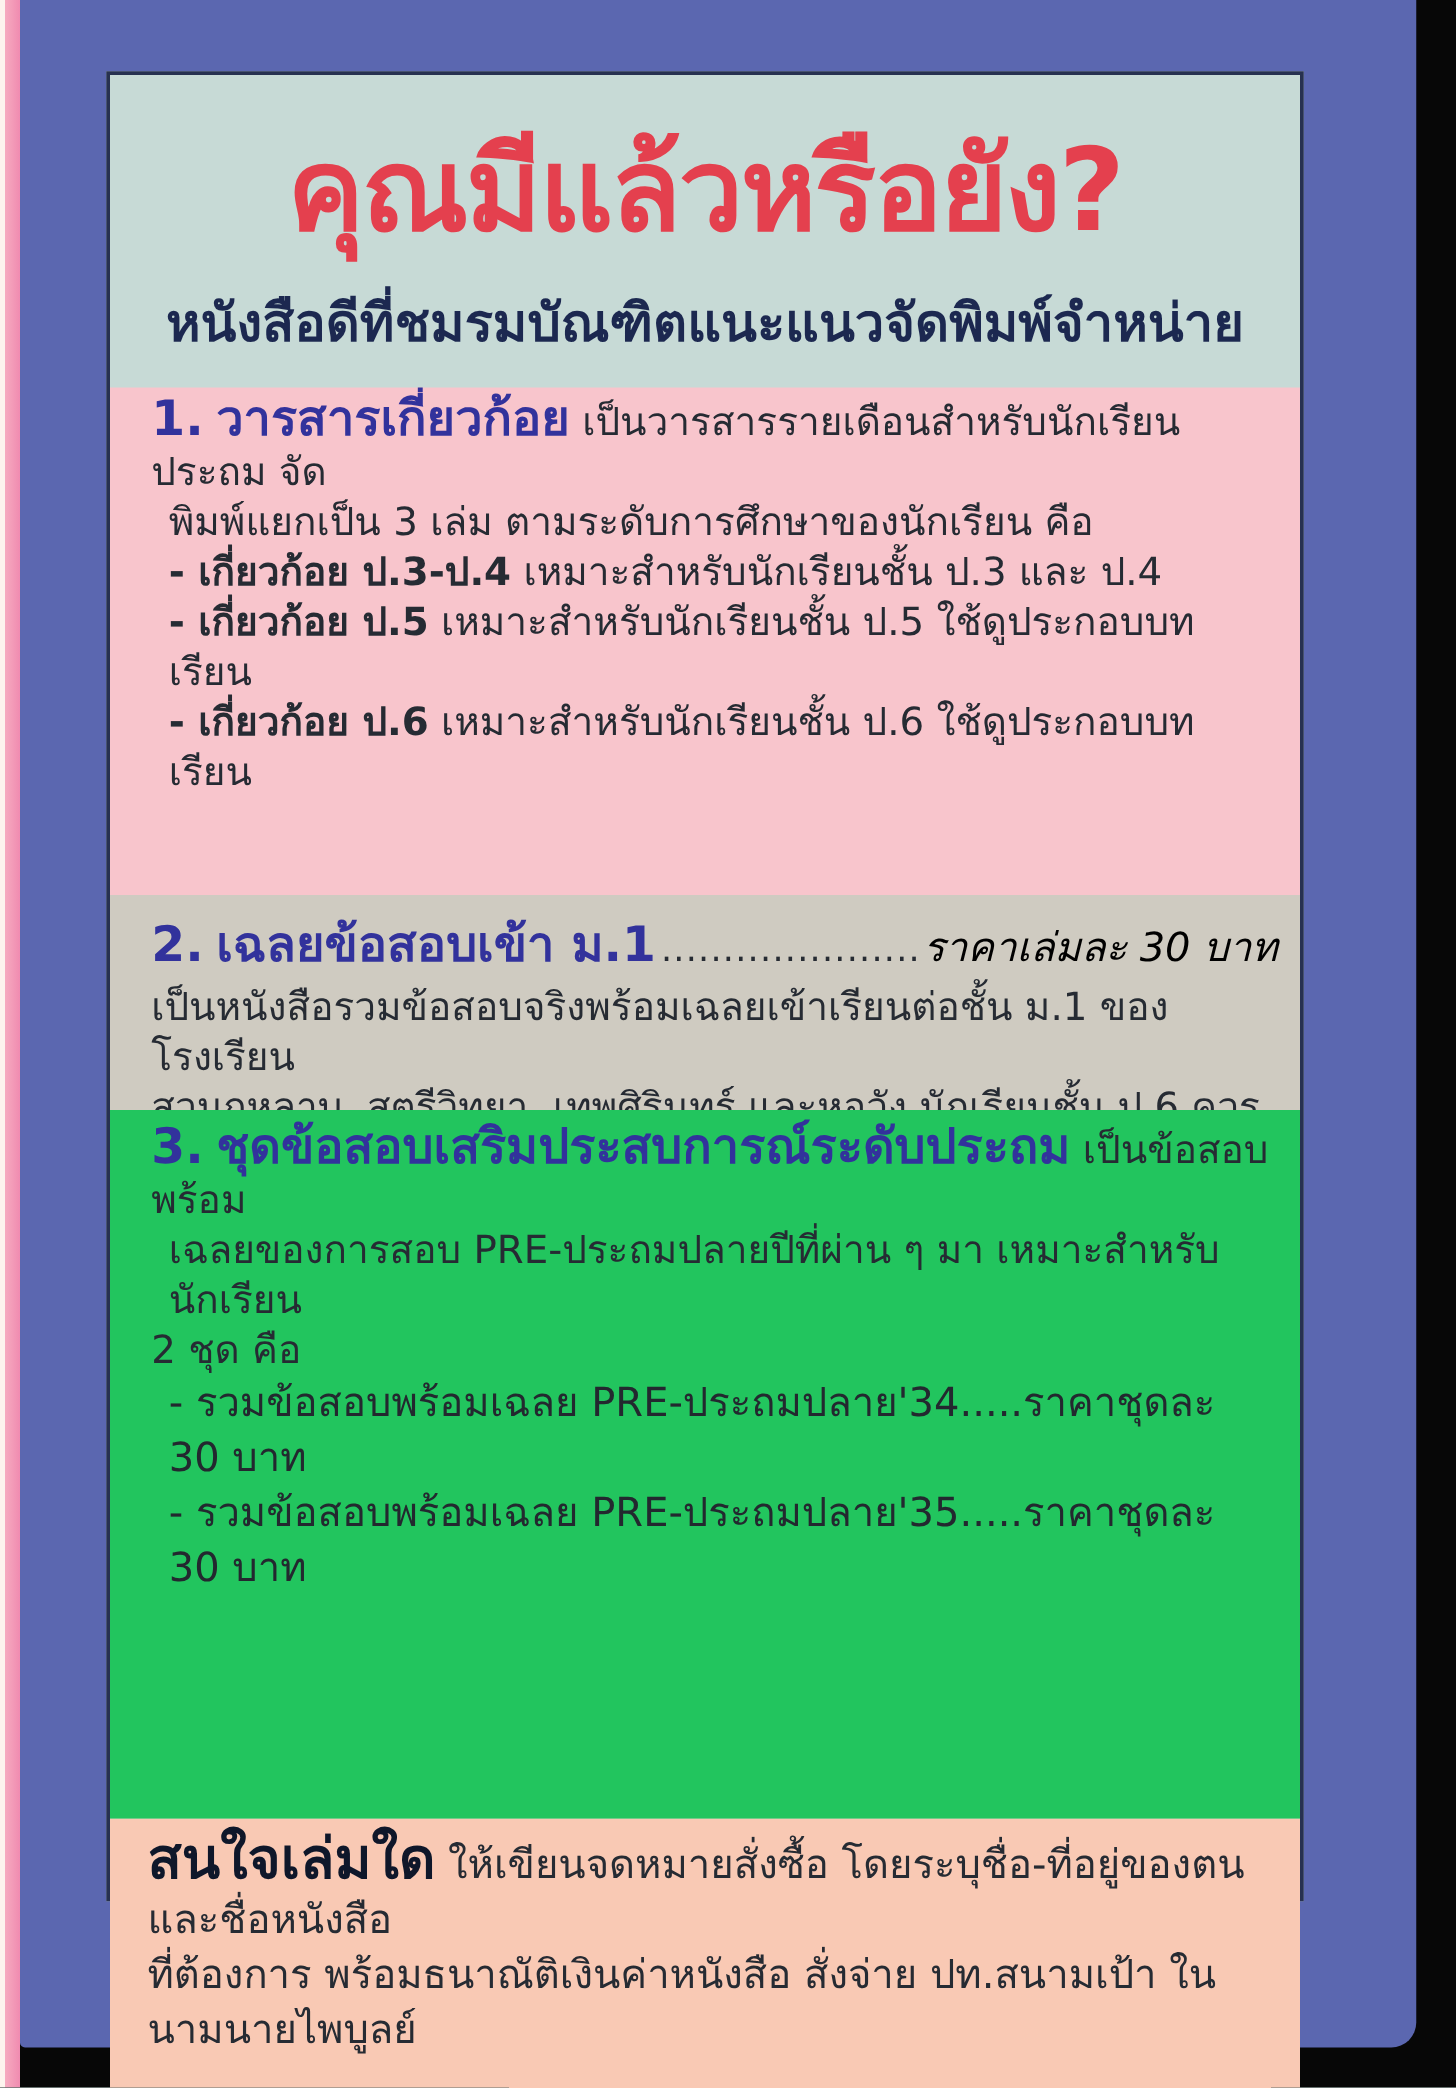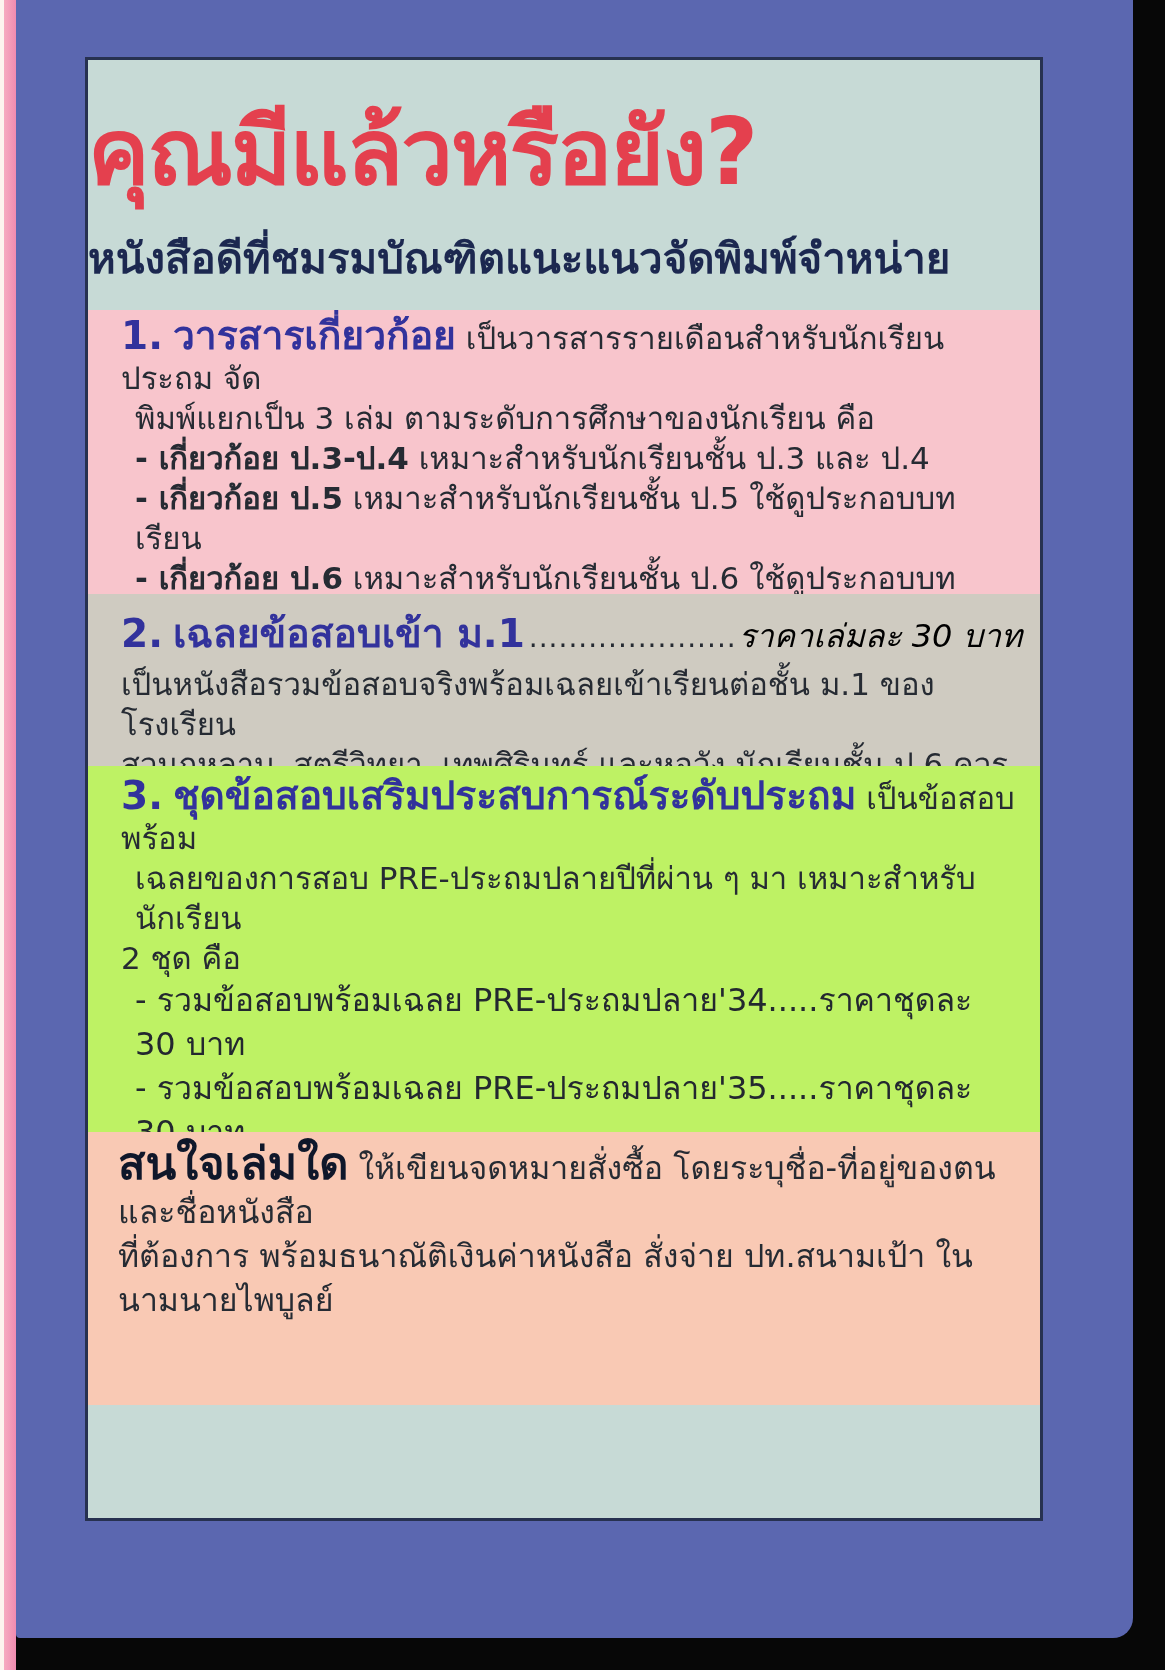--- a/index.html
+++ b/index.html
@@ -19,24 +19,24 @@
     background:#5b67b0;
     border-bottom-right-radius:20px;
     border-bottom-left-radius:4px;
   }
   .card {
     position:absolute; left:69px; top:57px; width:958px; height:1464px;
     border:3px solid #273150;
     background:#c7dad6;
   }
   .sec { width:100%; overflow:hidden; }
-  .sec-header  { height:250px; background:#c7dad6; text-align:left; }
-  .sec-1 { height:284px; background:#f8c5cc; padding:6px 18px 0 33px; }
+  .sec-header  { height:250px; background:#c7dad6; text-align:center; }
+  .sec-1 { height:406px; background:#f8c5cc; padding:6px 18px 0 33px; }
   .sec-2 { height:172px; background:#cfcbc1; padding:8px 18px 0 33px; }
-  .sec-3 { height:366px; background:#bef264; padding:10px 18px 0 33px; }
+  .sec-3 { height:567px; background:#22c55e; padding:10px 18px 0 33px; }
   .sec-4 { height:273px; background:#f9c9b4; padding:10px 18px 0 30px; }
 
   .page-title {
     margin-top:18px;
     font-size:92px; font-weight:bold; color:#e4404e;
     line-height:150px; letter-spacing:-2px;
   }
   .page-subtitle {
     font-size:42px; font-weight:bold; color:#1c2850;
     line-height:62px;

